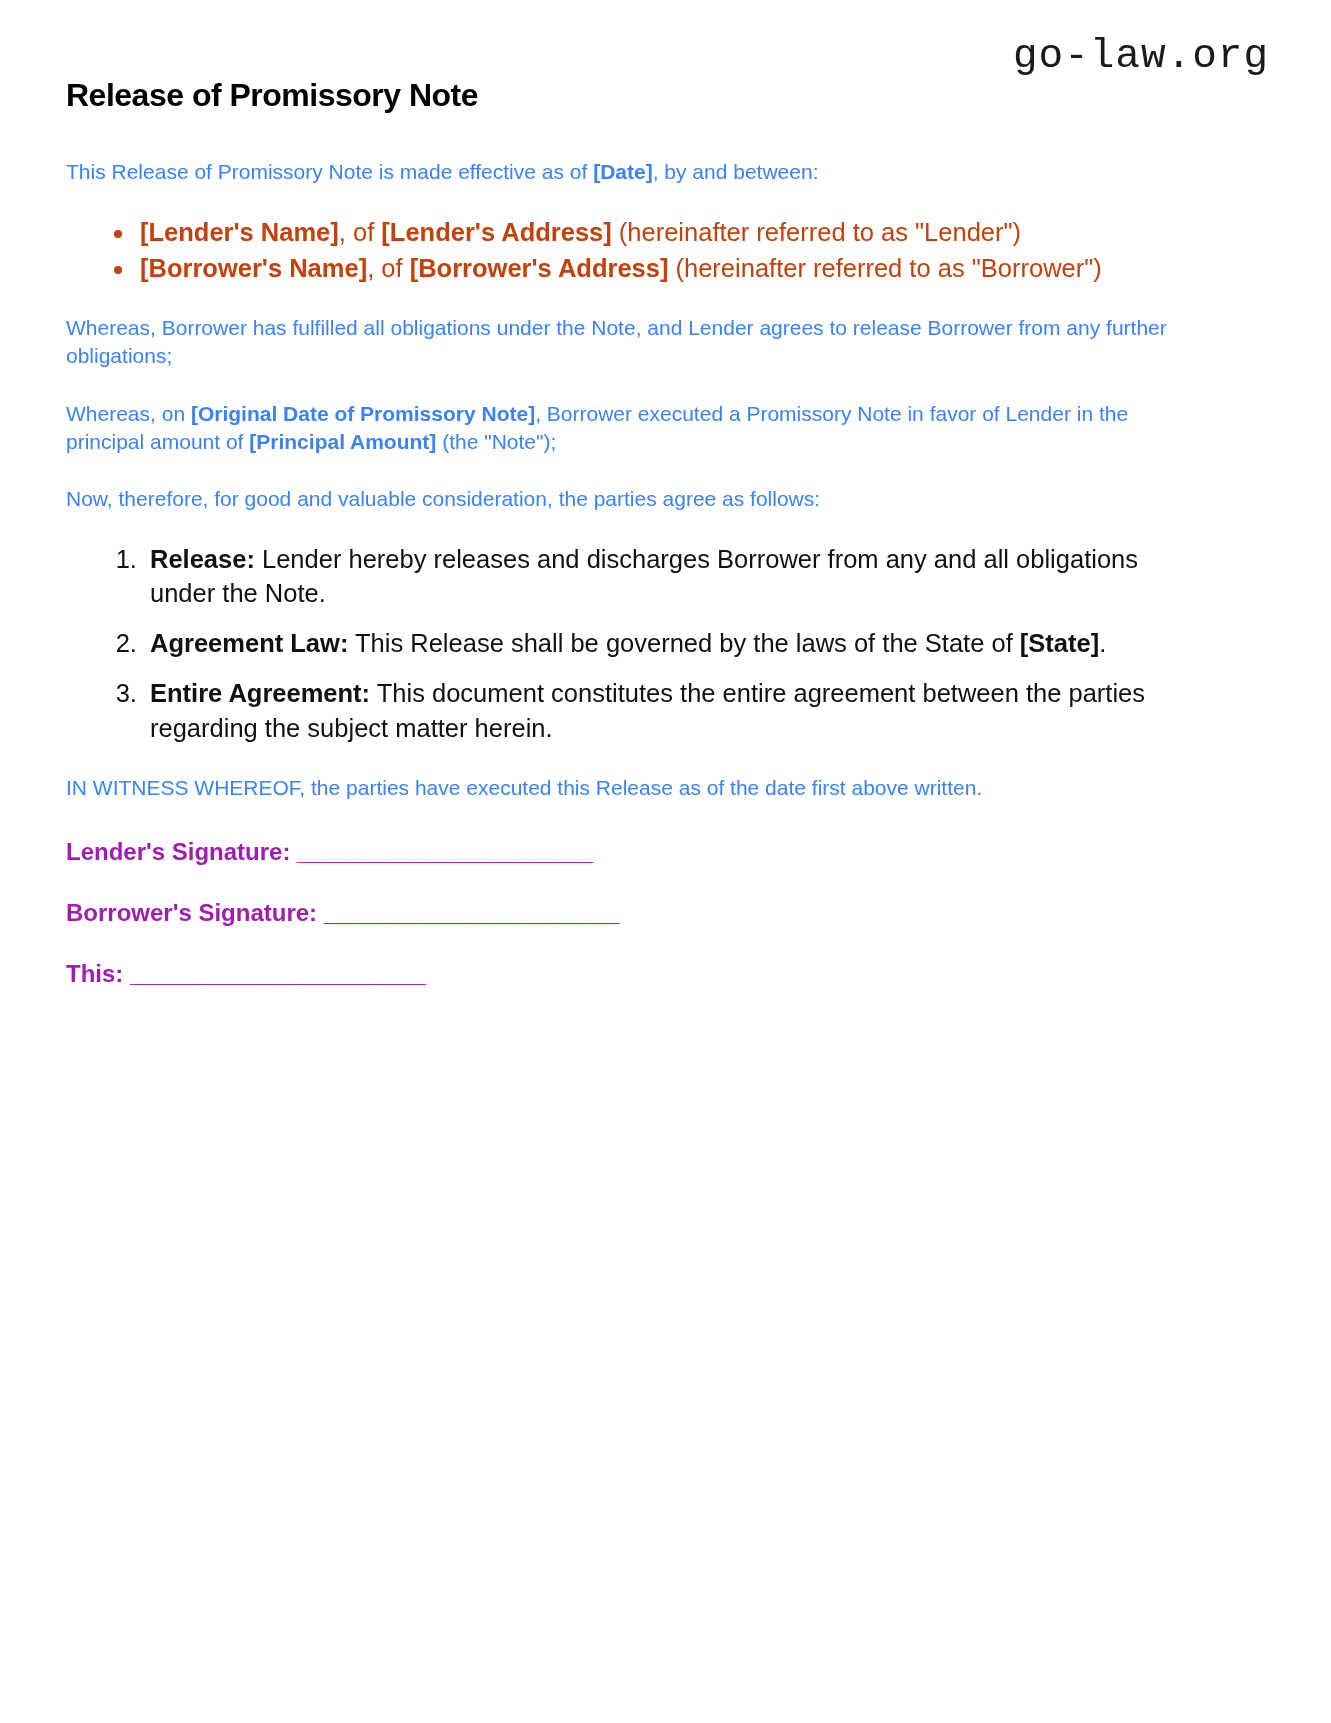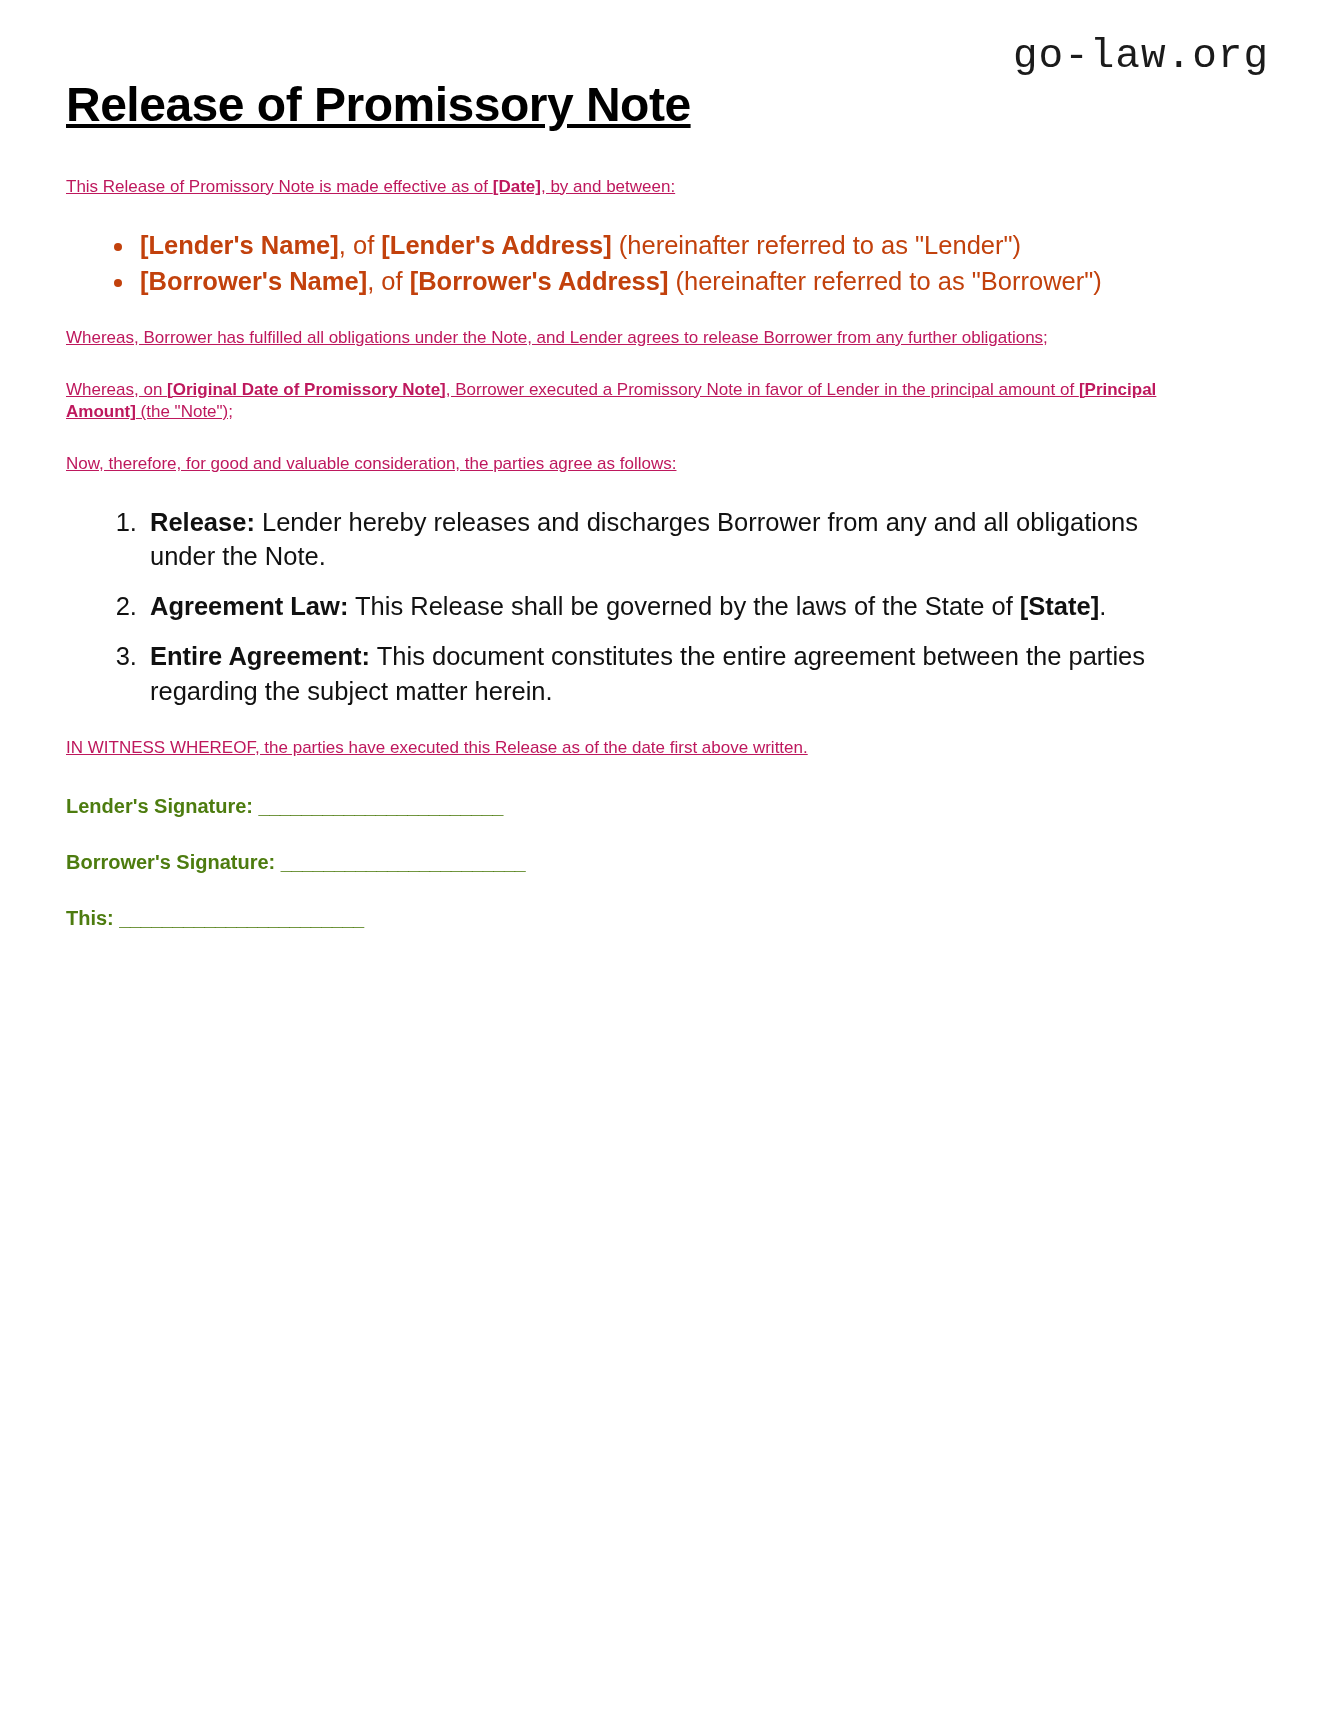--- a/index.html
+++ b/index.html
@@ -31,34 +31,32 @@
     line-height: 1;
   }
   .content {
     position: absolute;
     left: 66px;
     top: 78px;
     width: 1120px;
   }
   h1.doc-title {
     font-family: "Liberation Sans", sans-serif;
-    font-size: 48px;
+    font-size: 32px;
     font-weight: bold;
     letter-spacing: -0.5px;
     margin: 0 0 44px 0;
     line-height: 1.12;
     color: #000000;
-    text-decoration: underline;
   }
   p.para {
-    font-size: 17px;
+    font-size: 21px;
     line-height: 1.34;
     margin: 0 0 29px 0;
-    color: #be185d;
-    text-decoration: underline;
+    color: #3b82f6;
   }
   ul.party-list {
     margin: 0 0 29px 0;
     padding-left: 70px;
     list-style-type: disc;
   }
   ul.party-list li {
     font-size: 25.5px;
     line-height: 1.34;
     margin: 0 0 2px 0;
@@ -74,25 +72,25 @@
     font-size: 25.5px;
     line-height: 1.34;
     margin: 16px 0 2px 0;
     padding-left: 6px;
     color: #111111;
   }
   .sig-block {
     margin-top: 34px;
   }
   .sig-line {
-    font-size: 20px;
+    font-size: 24px;
     font-weight: bold;
     line-height: 1.34;
     margin: 17px 0 29px 0;
-    color: #4d7c0f;
+    color: #a21caf;
     white-space: nowrap;
   }
   .sig-line .blank {
     font-weight: bold;
     letter-spacing: -0.5px;
   }
   b, strong { font-weight: bold; }
 </style>
 </head>
 <body>

